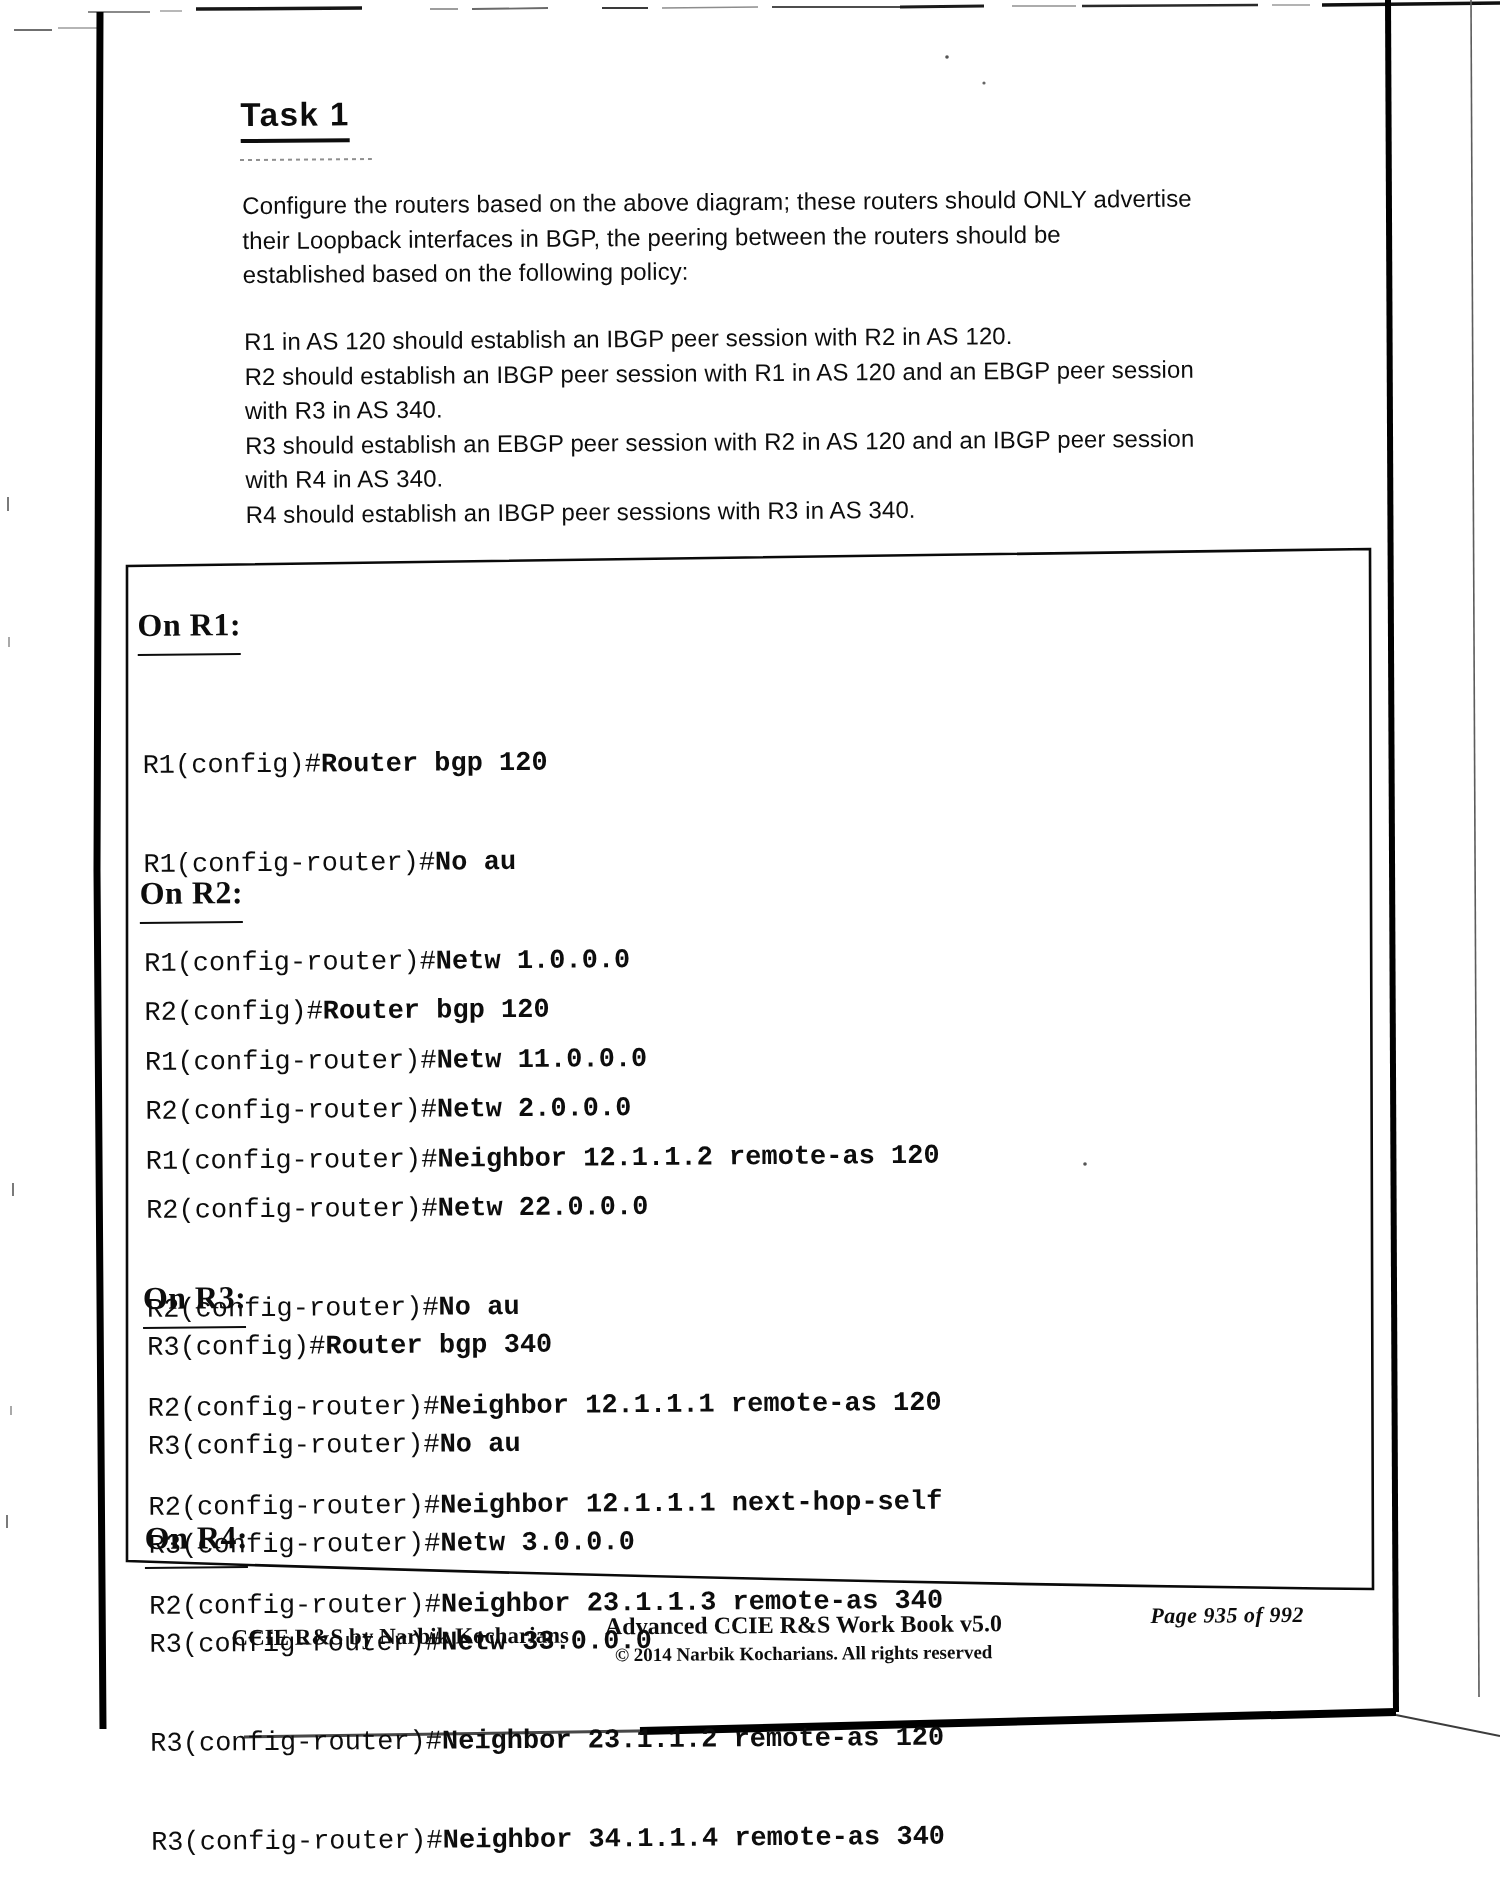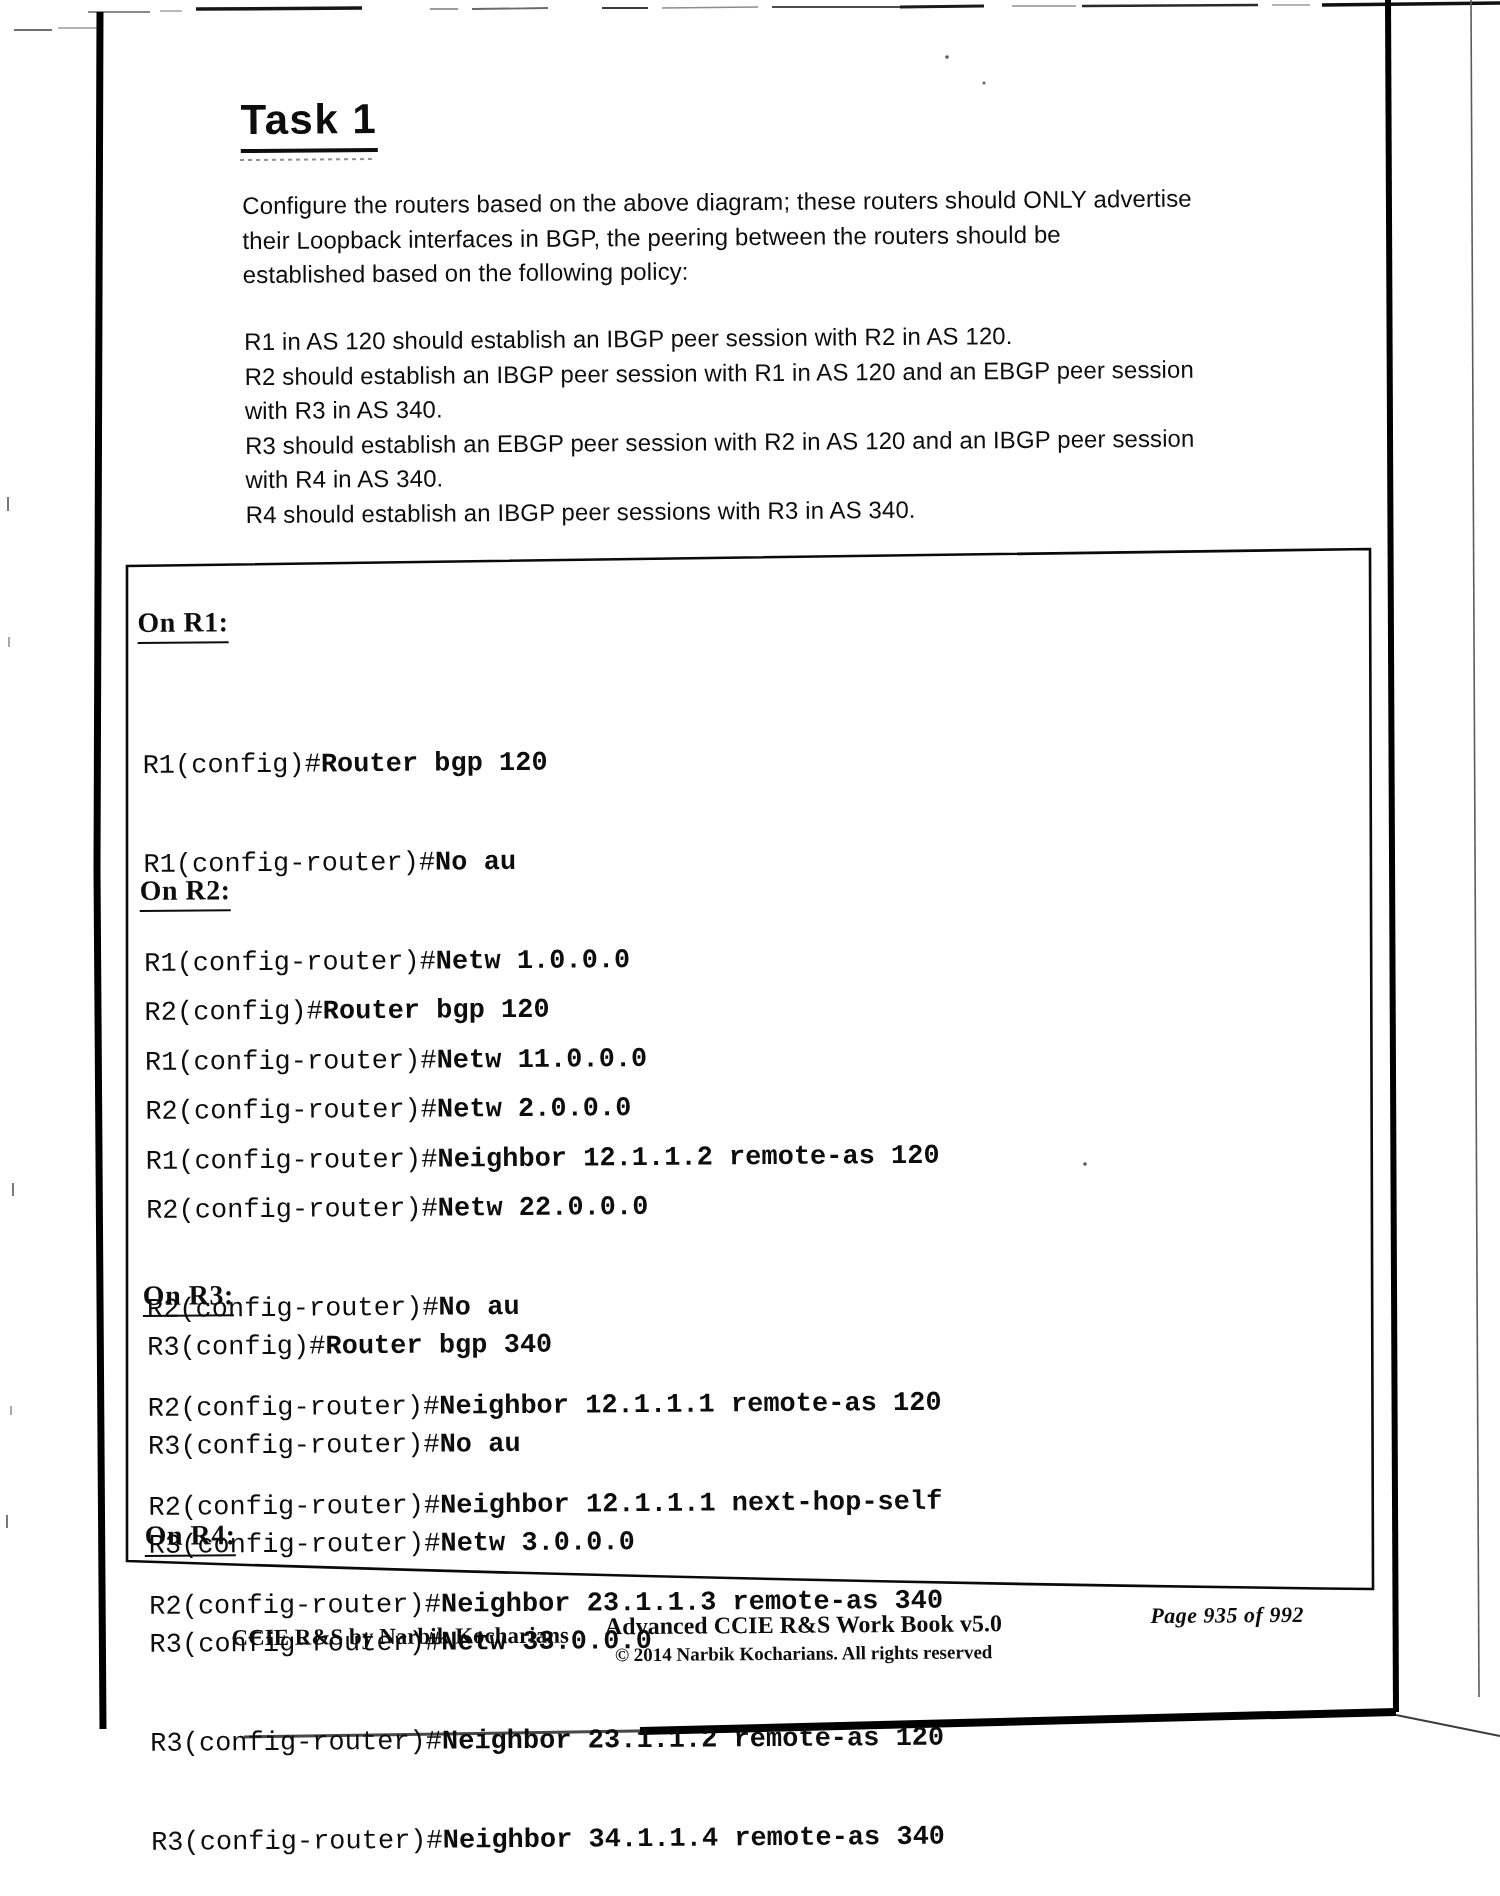--- a/index.html
+++ b/index.html
@@ -7,34 +7,34 @@
     position:relative;width:1500px;height:1896px;background:#ffffff;
     overflow:hidden;font-family:"Liberation Sans",sans-serif;color:#0d0d0d;
   }
   .abs{position:absolute;}
   .content{
     position:absolute;left:0;top:0;width:1500px;height:1896px;
     transform:rotate(-0.45deg);transform-origin:127px 560px;
   }
   .task-title{
     left:244px;top:97px;
-    font-size:42px;font-weight:bold;letter-spacing:1.5px;
+    font-size:33px;font-weight:bold;letter-spacing:1.5px;
     border-bottom:4px solid #0d0d0d;padding-bottom:5px;
   }
   .task-underline2{
     left:243px;top:160px;width:132px;height:2px;opacity:.55;
     background:repeating-linear-gradient(90deg,#333 0 4px,transparent 4px 8px);
   }
   .para{font-size:24px;line-height:34.5px;letter-spacing:.1px;}
   .intro{left:245px;top:190px;width:1010px;}
   .policy{left:246px;top:326px;width:1010px;}
   .sec-head{
-    font-family:"Liberation Serif",serif;font-size:28px;font-weight:bold;
+    font-family:"Liberation Serif",serif;font-size:32px;font-weight:bold;
     letter-spacing:.5px;
-    border-bottom:2.5px solid #0d0d0d;padding-bottom:3px;display:inline-block;
+    border-bottom:2.5px solid #0d0d0d;padding-bottom:10px;display:inline-block;
   }
   .cfg-block{font-family:"Liberation Mono",monospace;font-size:27px;line-height:33px;white-space:pre;}
   .cfg-block .cmd{font-weight:bold;}
   .footer-left{left:223px;top:1626px;font-family:"Liberation Serif",serif;font-size:23px;font-weight:bold;}
   .footer-center{left:560px;top:1617px;width:470px;text-align:center;font-family:"Liberation Serif",serif;font-weight:bold;}
   .footer-center .fc1{font-size:24px;}
   .footer-center .fc2{font-size:19px;margin-top:4px;}
   .footer-right{left:1142px;top:1611px;font-family:"Liberation Serif",serif;font-size:22px;font-weight:bold;font-style:italic;letter-spacing:.5px;}
   svg.artifacts{position:absolute;left:0;top:0;pointer-events:none;}
 </style>

